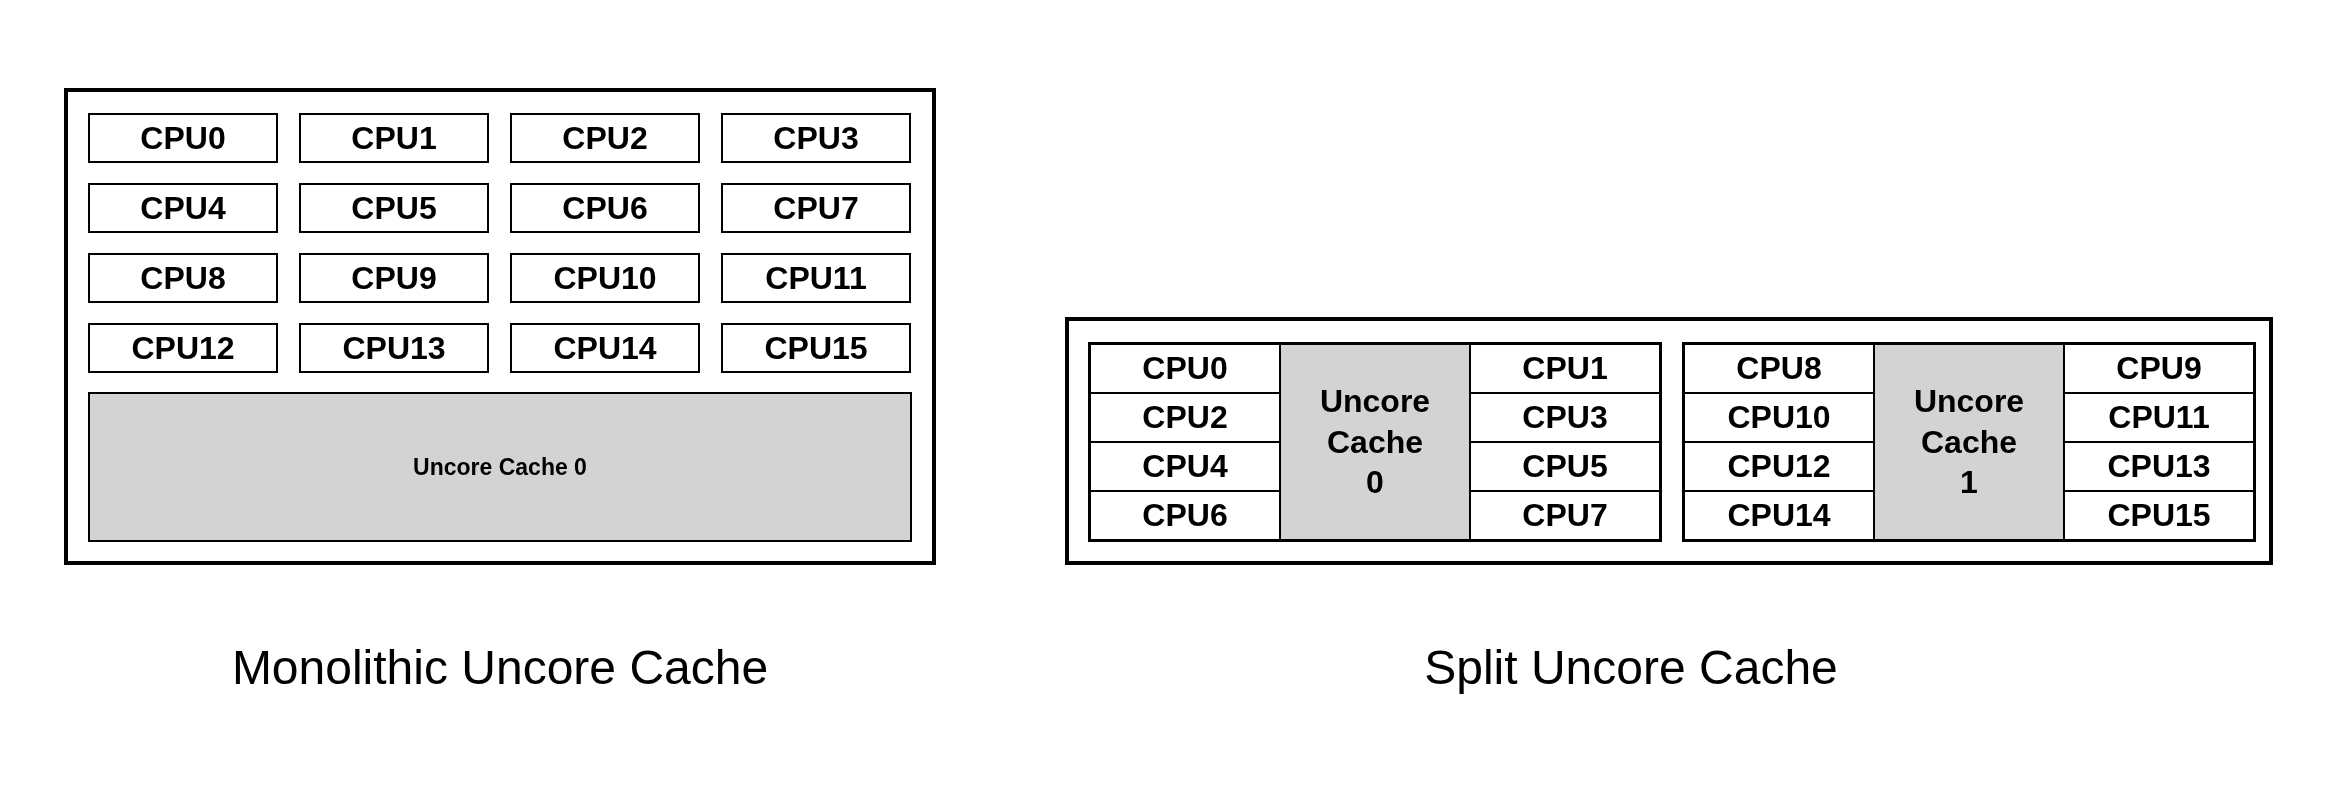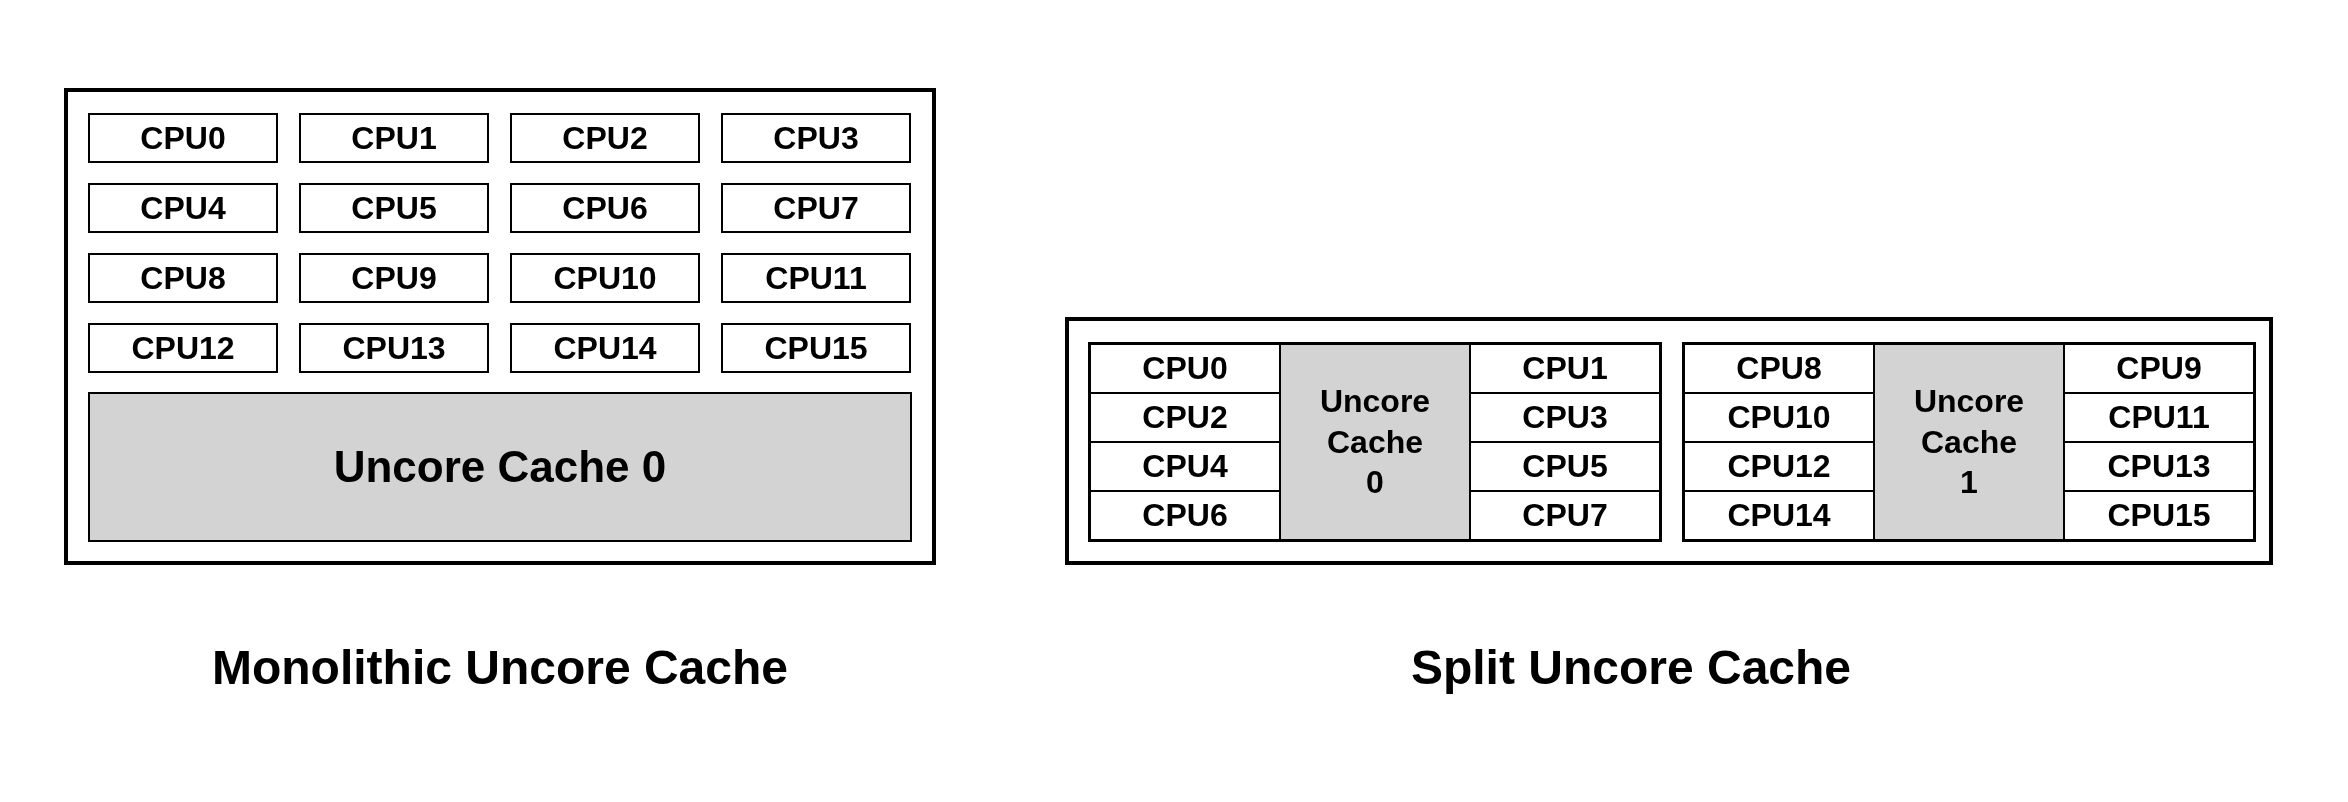--- a/index.html
+++ b/index.html
@@ -49,21 +49,21 @@
   }
   .mono-cache {
     margin-top: 19px;
     height: 150px;
     border: 2px solid #000000;
     box-sizing: border-box;
     background: #d3d3d3;
     display: flex;
     align-items: center;
     justify-content: center;
-    font-size: 44px;
+    font-size: 23px;
     font-weight: bold;
   }
 
   
   .split-box {
     position: absolute;
     left: 1065px;
     top: 317px;
     width: 1208px;
     height: 248px;
@@ -112,21 +112,21 @@
     font-size: 32px;
     font-weight: bold;
     line-height: 1.28;
     text-align: center;
   }
 
   
   .caption {
     position: absolute;
     font-size: 48px;
-    font-weight: bold;
+    font-weight: normal;
     line-height: 1;
     text-align: center;
   }
   .caption-mono {
     left: 64px;
     top: 644px;
     width: 872px;
   }
   .caption-split {
     left: 1027px;

